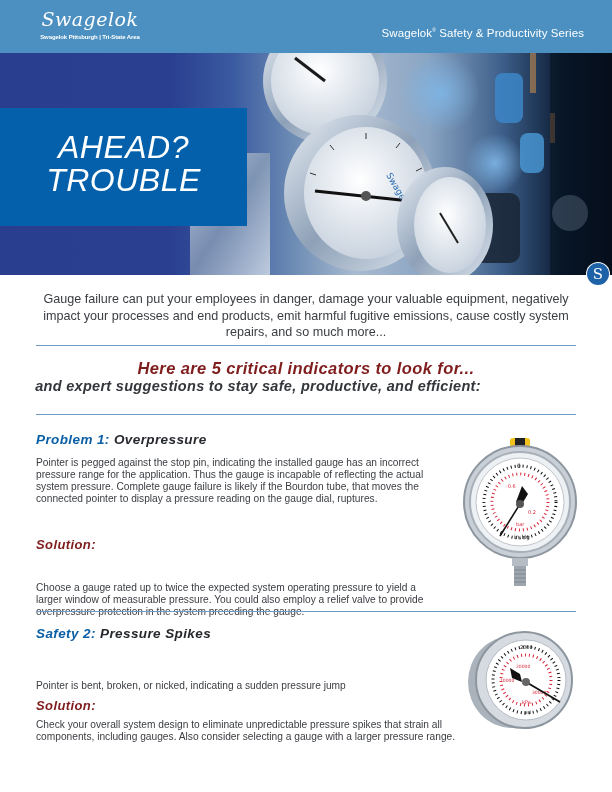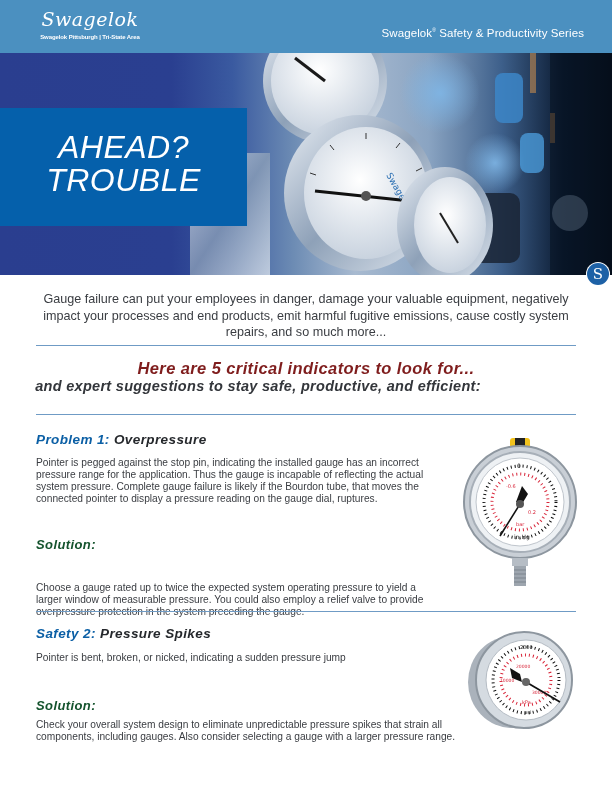--- a/index.html
+++ b/index.html
@@ -71,21 +71,21 @@
   .prob-title {
     position: absolute; left: 36px; font-size: 13.5px; font-weight: bold; font-style: italic;
     letter-spacing: 0.4px; color: #25282c;
   }
   .prob-title .lbl { color: #0b5fa5; }
   .body-text {
     position: absolute; left: 36px; font-size: 10.2px; line-height: 12px; color: #3a3d42;
   }
   .sol-title {
     position: absolute; left: 36px; font-size: 13px; font-weight: bold; font-style: italic;
-    color: #14532d; letter-spacing: 0.4px;
+    color: #7f1d1d; letter-spacing: 0.4px;
   }
   .gauge1 { position: absolute; left: 462px; top: 438px; width: 116px; height: 152px; }
   .gauge2 { position: absolute; left: 464px; top: 628px; width: 112px; height: 104px; }
 </style>
 </head>
 <body>
 
 <div class="topbar">
   <div class="logo">
     <div class="logo-mark">Swagelok</div>
@@ -198,21 +198,21 @@
       <line x1="52" y1="144" x2="64" y2="144"></line>
     </g>
 </svg>
 
 <div class="rule" style="top:611px"></div>
 
 <div class="prob-title" style="top:626px">
   <span class="lbl">Safety 2:</span>
   <span>Pressure Spikes</span>
 </div>
-<div class="body-text" style="top:652px; width:420px;">
+<div class="body-text" style="top:680px; width:420px;">
   <div>Pointer is bent, broken, or nicked, indicating a sudden pressure jump</div>
 </div>
 <div class="sol-title" style="top:698px">Solution:</div>
 <div class="body-text" style="top:719px; width:420px;">Check your overall system design to eliminate unpredictable pressure spikes that strain all components, including gauges.  Also consider selecting a gauge with a larger pressure range.</div>
 
 <svg class="gauge2" viewBox="0 0 112 104" width="112" height="104">
   <ellipse cx="48" cy="54" rx="44" ry="46" fill="#aab2bb"></ellipse>
   <ellipse cx="60" cy="52" rx="48" ry="48" fill="#d5dbe1" stroke="#8d969f" stroke-width="2"></ellipse>
   <circle cx="62" cy="52" r="40" fill="#ffffff" stroke="#b5bcc4"></circle>
   <circle cx="62" cy="52" r="33" fill="none" stroke="#111" stroke-width="3" stroke-dasharray="1 3"></circle>

